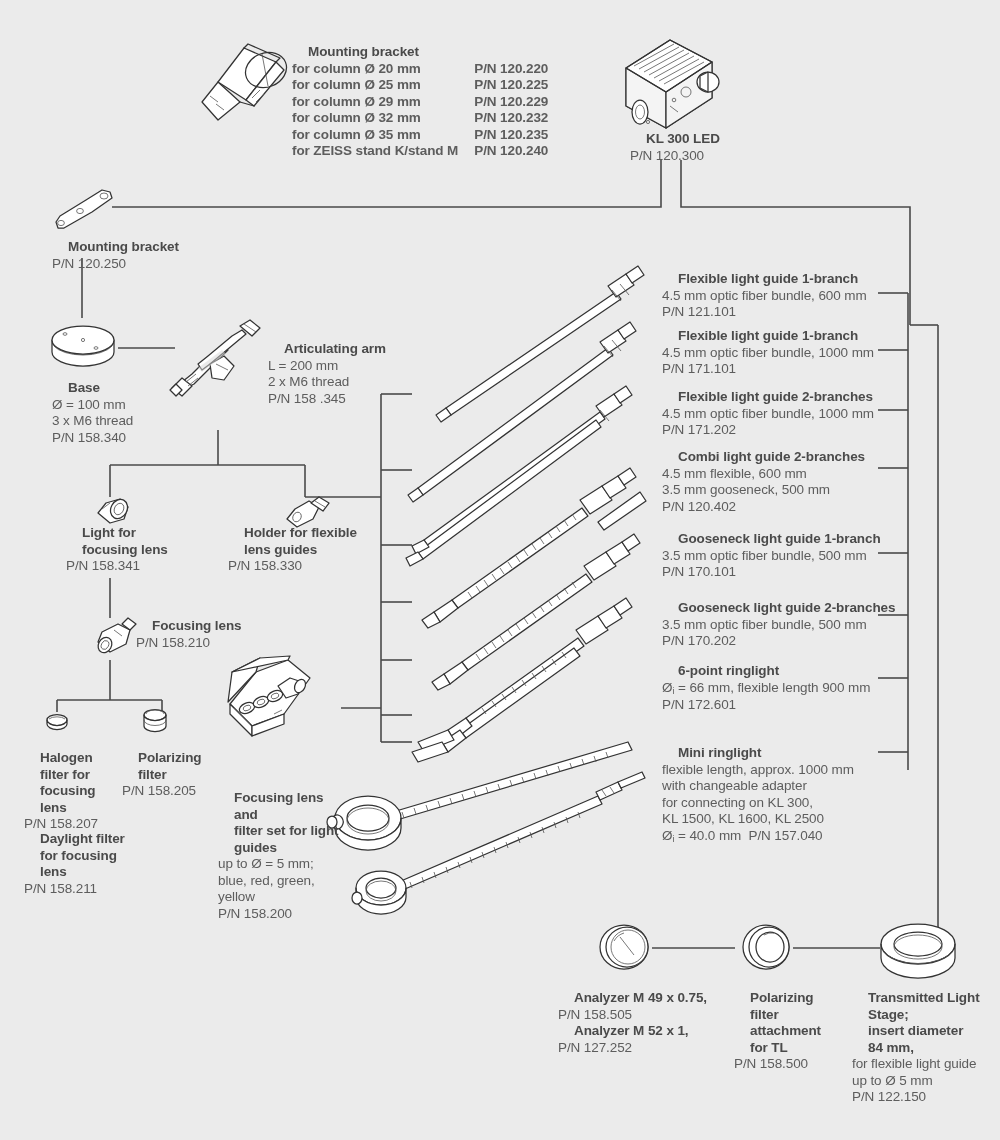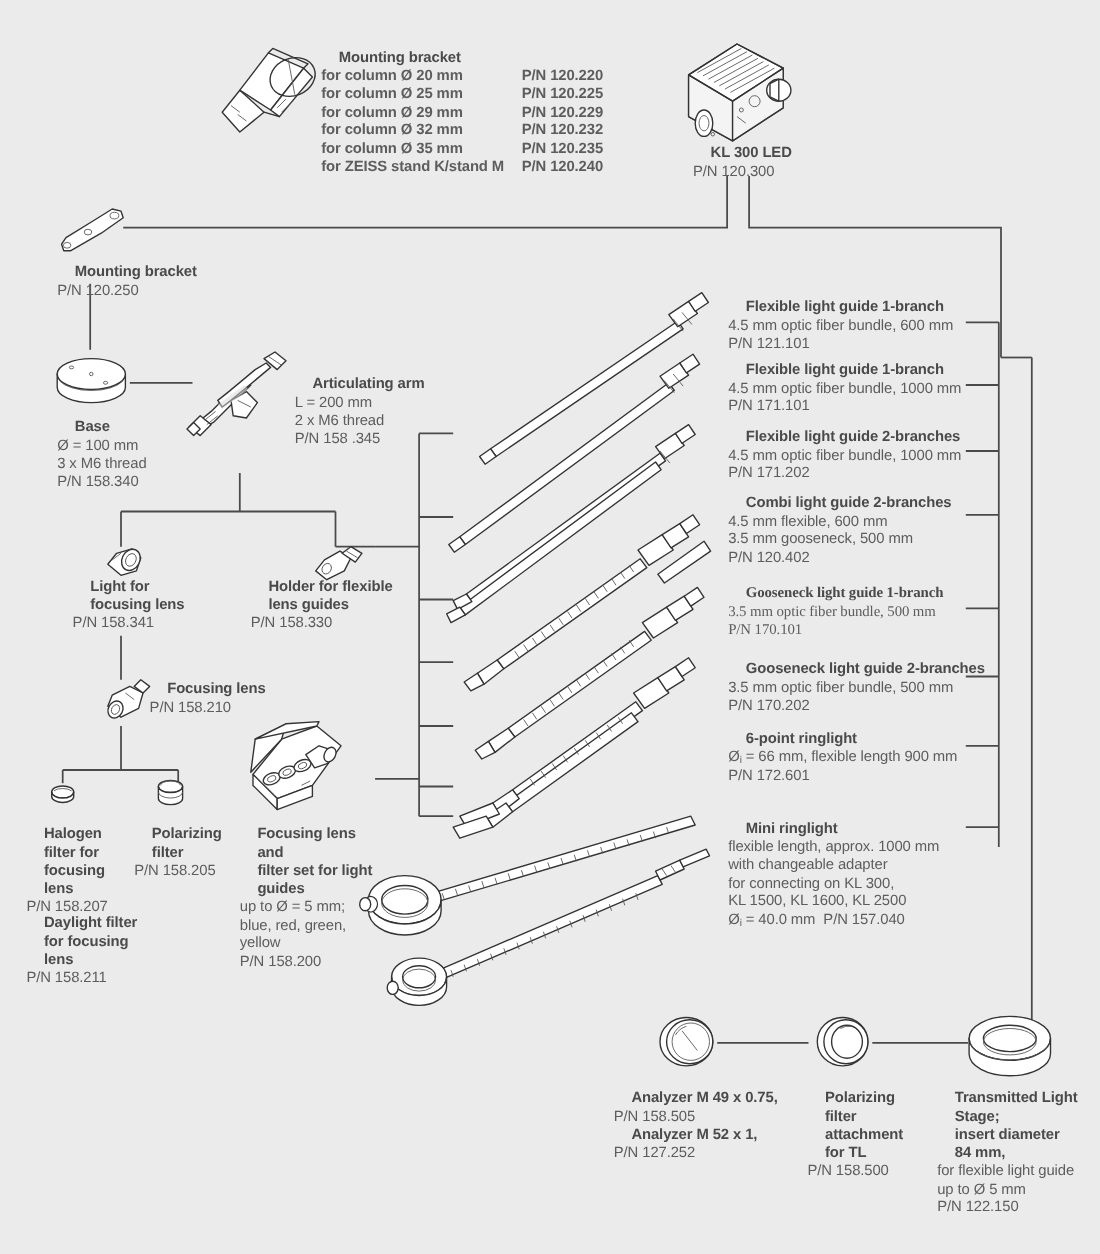--- a/index.html
+++ b/index.html
@@ -477,21 +477,21 @@
   <div class="hd">lens</div>
   <div class="pn">P/N 158.211</div>
 </div>
 
 <div class="blk" style="left:122px;top:750px;width:90px;">
   <div class="hd">Polarizing</div>
   <div class="hd">filter</div>
   <div class="pn">P/N 158.205</div>
 </div>
 
-<div class="blk" style="left:218px;top:750px;width:130px;">
+<div class="blk" style="left:218px;top:790px;width:130px;">
   <div class="hd">Focusing lens and</div>
   <div class="hd">filter set for light</div>
   <div class="hd">guides</div>
   <div class="sub">up to Ø = 5 mm;</div>
   <div class="sub">blue, red, green,</div>
   <div class="sub">yellow</div>
   <div class="pn">P/N 158.200</div>
 </div>
 
 <div class="blk" style="left:662px;top:271px;">
@@ -512,21 +512,21 @@
   <div class="pn">P/N 171.202</div>
 </div>
 
 <div class="blk" style="left:662px;top:449px;">
   <div class="hd">Combi light guide 2-branches</div>
   <div class="sub">4.5 mm flexible, 600 mm</div>
   <div class="sub">3.5 mm gooseneck, 500 mm</div>
   <div class="pn">P/N 120.402</div>
 </div>
 
-<div class="blk" style="left:662px;top:531px;font-family:Liberation Serif, serif;">
+<div class="blk" style="left:662px;top:531px;">
   <div class="hd">Gooseneck light guide 1-branch</div>
   <div class="sub">3.5 mm optic fiber bundle, 500 mm</div>
   <div class="pn">P/N 170.101</div>
 </div>
 
 <div class="blk" style="left:662px;top:600px;">
   <div class="hd">Gooseneck light guide 2-branches</div>
   <div class="sub">3.5 mm optic fiber bundle, 500 mm</div>
   <div class="pn">P/N 170.202</div>
 </div>

